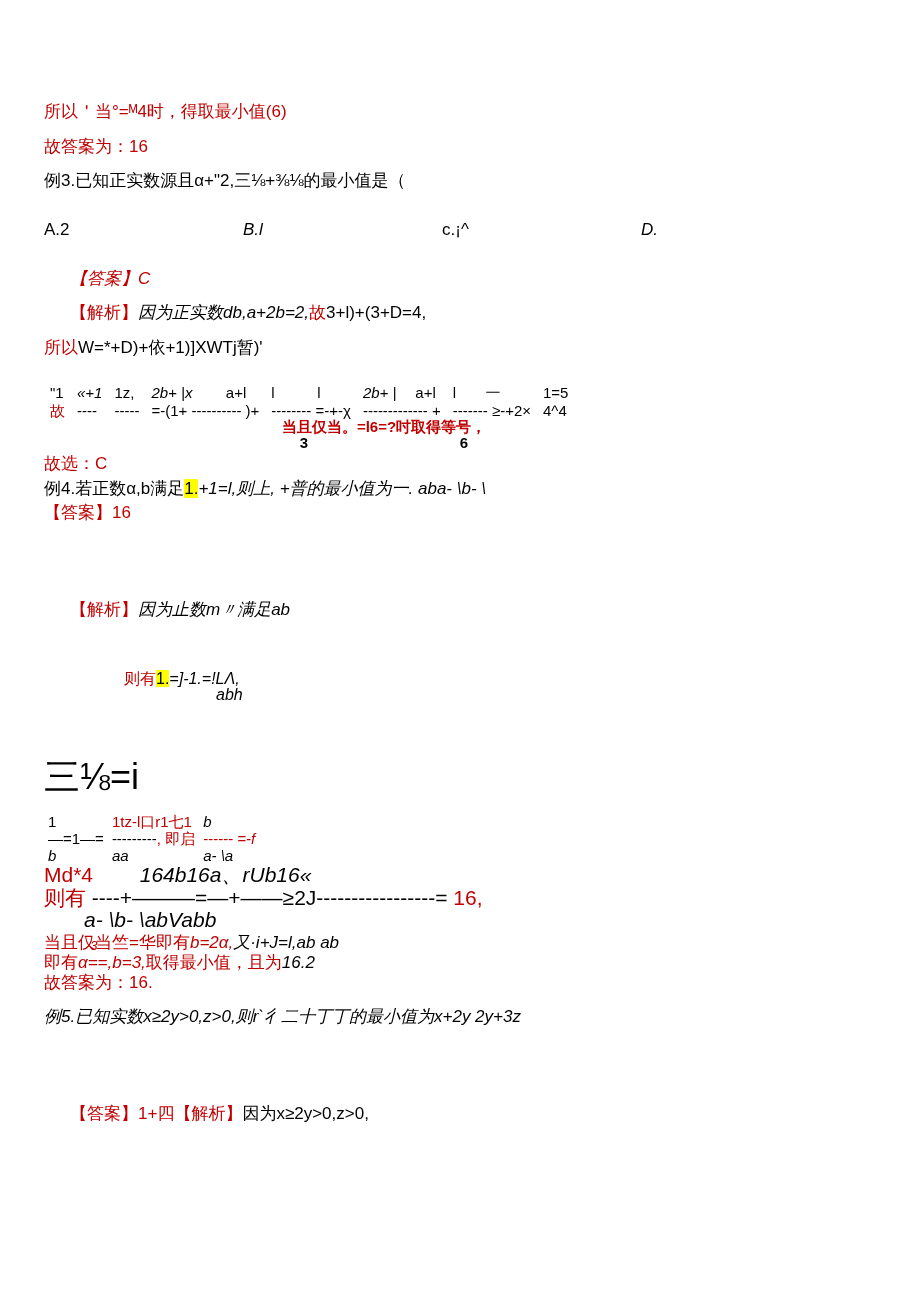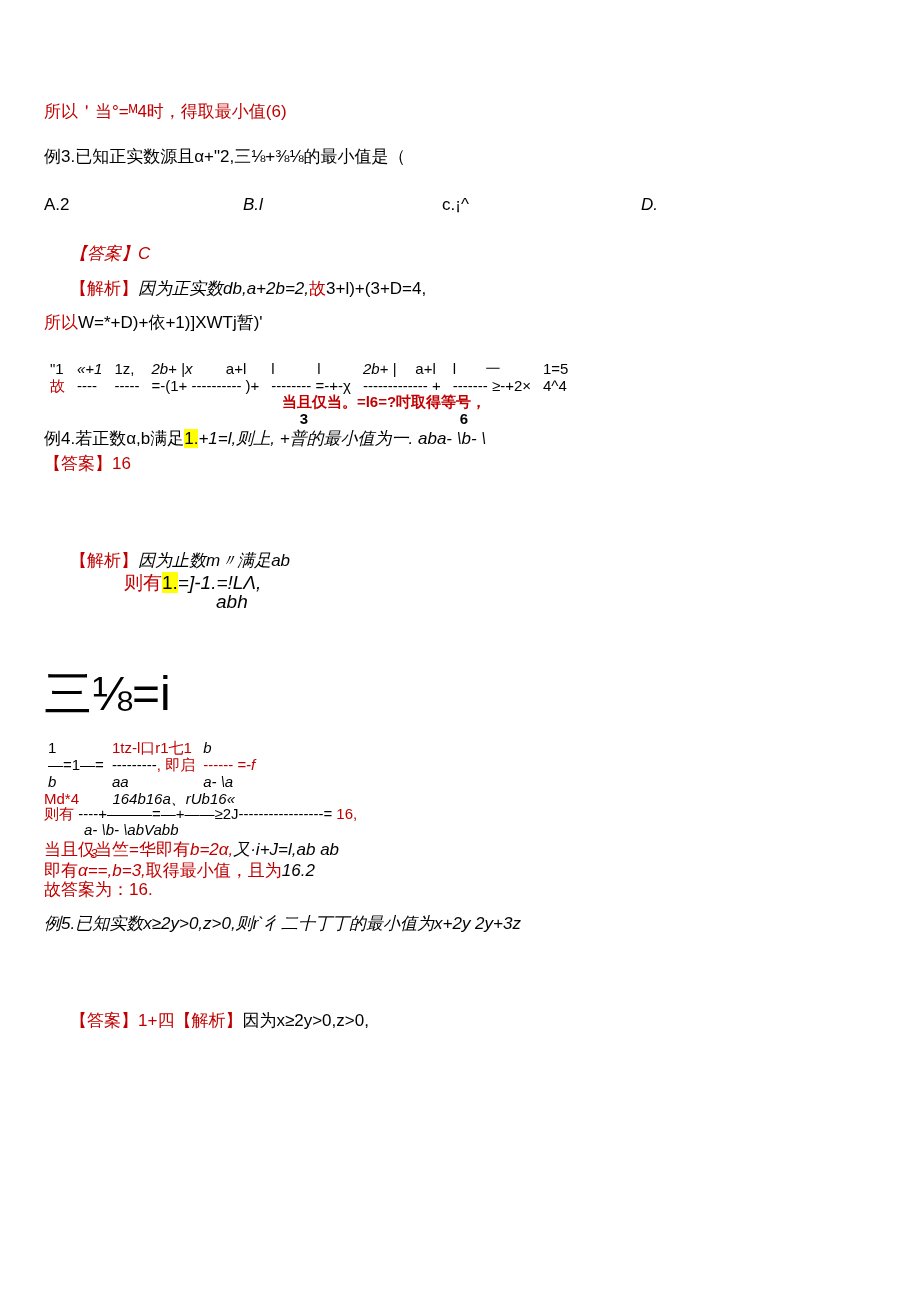--- a/index.html
+++ b/index.html
@@ -17,38 +17,39 @@
   }
   .red { color: #c00000; }
   .italic { font-style: italic; }
   .hl { background: #ffff00; }
   .spacer-sm { height: 10px; }
   .spacer-md { height: 24px; }
   .spacer-lg { height: 48px; }
   .choices { display: flex; justify-content: flex-end; width: 100%; }
   .choices > div { flex: 1; }
 
-  .big { font-size: 48px; font-weight: 400; font-family: Arial, sans-serif; }
+  .big { font-size: 36px; font-weight: 400; font-family: Arial, sans-serif; }
   table.fracrow1 { border-collapse: collapse; font-size: 15px; line-height: 1.15; }
   table.fracrow1 td { padding: 0 6px; vertical-align: bottom; }
   table.fracrow1 td.bot { vertical-align: top; }
 
   table.fracrow2 { border-collapse: collapse; font-size: 15px; line-height: 1.15; }
   table.fracrow2 td { padding: 0 4px; vertical-align: middle; }
 </style>
 </head>
 <body>
 
 <div class="page">
 
   <div>
     <span class="red">所以＇当°=ᴹ4时，得</span><span class="red">取最小值(6)</span>
   </div>
   <div class="spacer-sm"></div>
 
+  <div class="red">故答案为：16</div>
   <div class="spacer-sm"></div>
 
   <div>例3.已知正实数源且α+"2,三⅛+⅜⅛的最小值是（</div>
   <div class="spacer-md"></div>
 
   <div class="choices">
     <div>A.2</div>
     <div class="italic">B.l</div>
     <div>c.¡^</div>
     <div class="italic">D.</div>
@@ -95,34 +96,35 @@
       <td class="bot">4^4</td>
     </tr>
   </tbody>
     </table>
 
   <div style="text-align:center; width:420px; margin-left:130px; font-size:15px; line-height:1.1;font-weight:bold;">
     <span class="red">当且仅当。=l6=?</span><span class="red">吋取得等号，</span><br>
     <span style="display:inline-block; width:160px; text-align:left;">3</span><span>6</span>
   </div>
 
+  <div class="red">故选：C</div>
 
   <div>
     <span>例4.若正数α,b满足</span><span class="hl">1.</span><span class="italic">+1=l,则上, +普的最小值为一. aba- \b- \</span>
   </div>
 
   <div class="red">【答案】16</div>
   <div class="spacer-lg"></div>
   <div class="spacer-md"></div>
 
   <div style="padding-left:26px; font-size:17px;">
     <span class="red">【解析】</span><span class="italic">因为止数m〃满足ab</span>
   </div>
 
-  <div style="padding-left:80px; font-size:19px; line-height:1.0;">
+  <div style="padding-left:80px; font-size:16px; line-height:1.0;margin-top:48px;">
     <span class="red">则有</span><span class="hl">1.</span><span class="italic">=]-1.=!LΛ,</span><br>
     <span style="padding-left:92px;" class="italic">abh</span>
   </div>
   <div class="spacer-lg"></div>
 
   <div class="big">三⅛=i</div>
   <div class="spacer-sm"></div>
 
   <table class="fracrow2">
     <tbody>
@@ -137,21 +139,21 @@
       <td><span class="red">------</span> <span class="red italic">=-f</span></td>
     </tr>
     <tr>
       <td class="italic">b</td>
       <td class="italic">aa</td>
       <td class="italic">a- \a</td>
     </tr>
   </tbody>
     </table>
 
-  <div style="font-size:15px; line-height:1.05;">
+  <div style="font-size:21px; line-height:1.05;">
     <span class="red">Md*4</span>
     &nbsp;&nbsp;&nbsp;&nbsp;&nbsp;&nbsp;
     <span class="italic">164b16a、rUb16«</span><br>
     <span class="red">则有</span>
     <span>----+———=—+——≥2J-----------------=</span>
     <span class="red">16,</span><br>
     <span style="padding-left:40px;" class="italic">a- \b- \abVabb</span>
   </div>
 
   <div>

